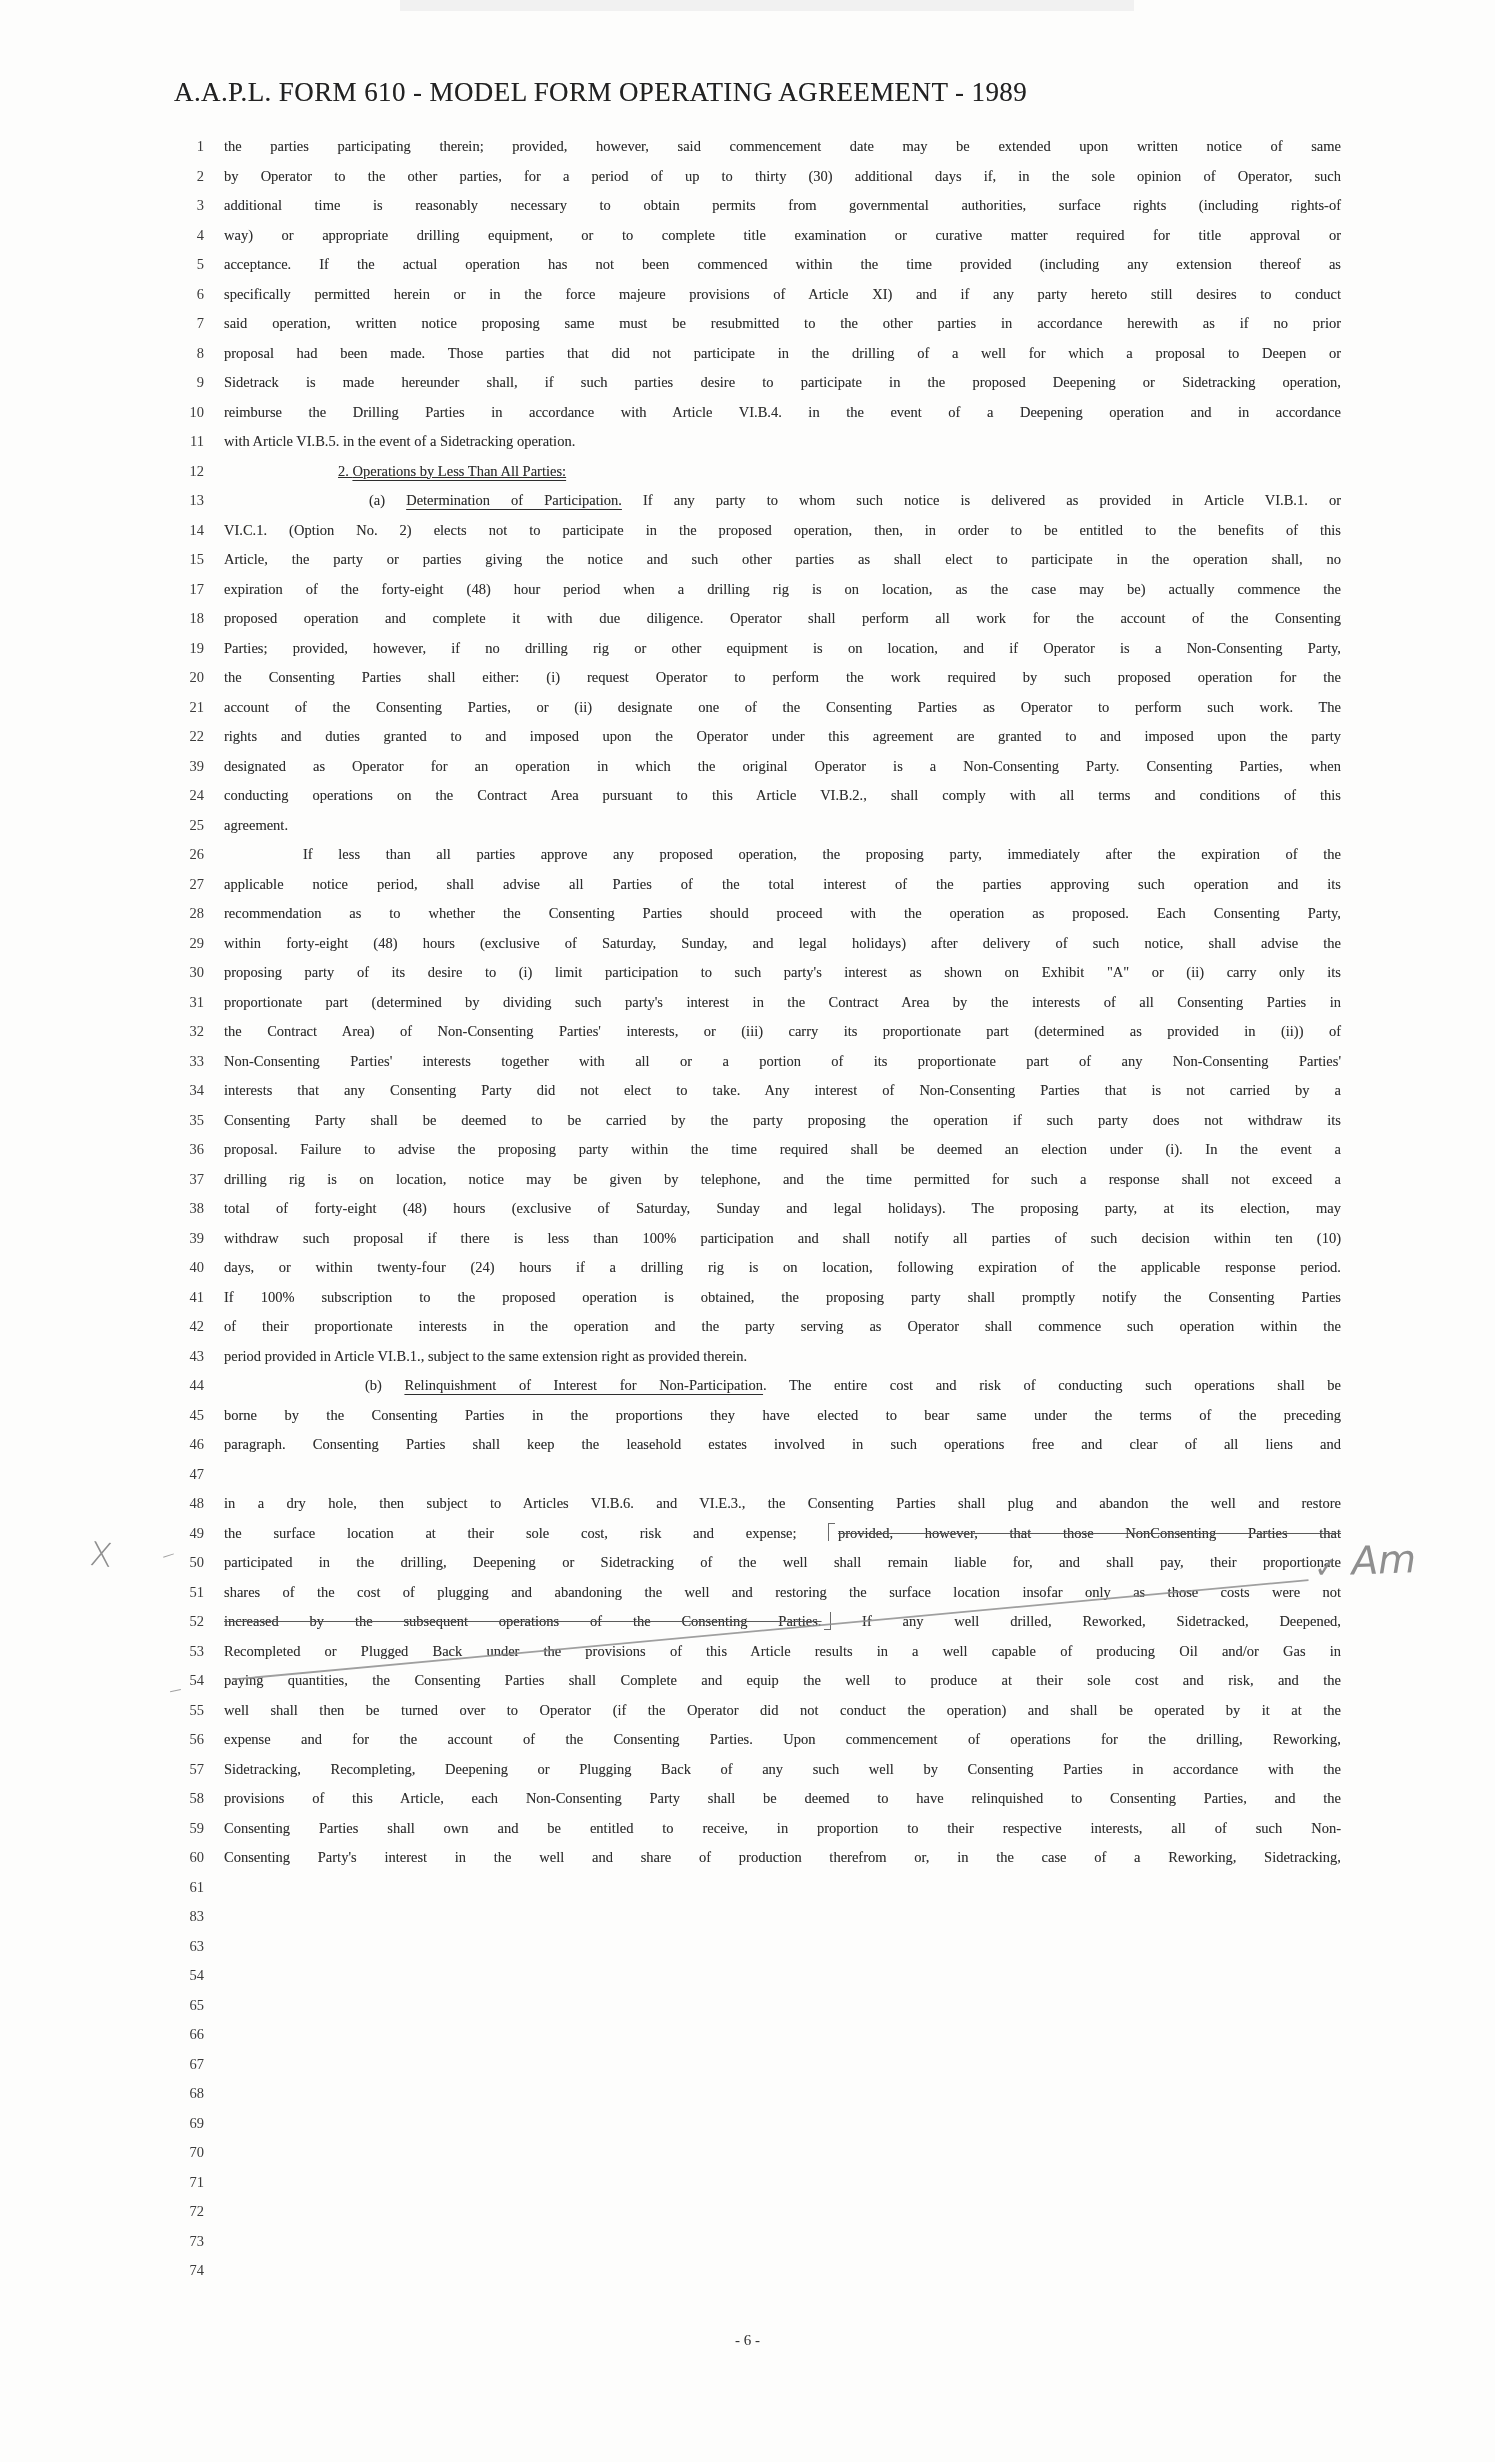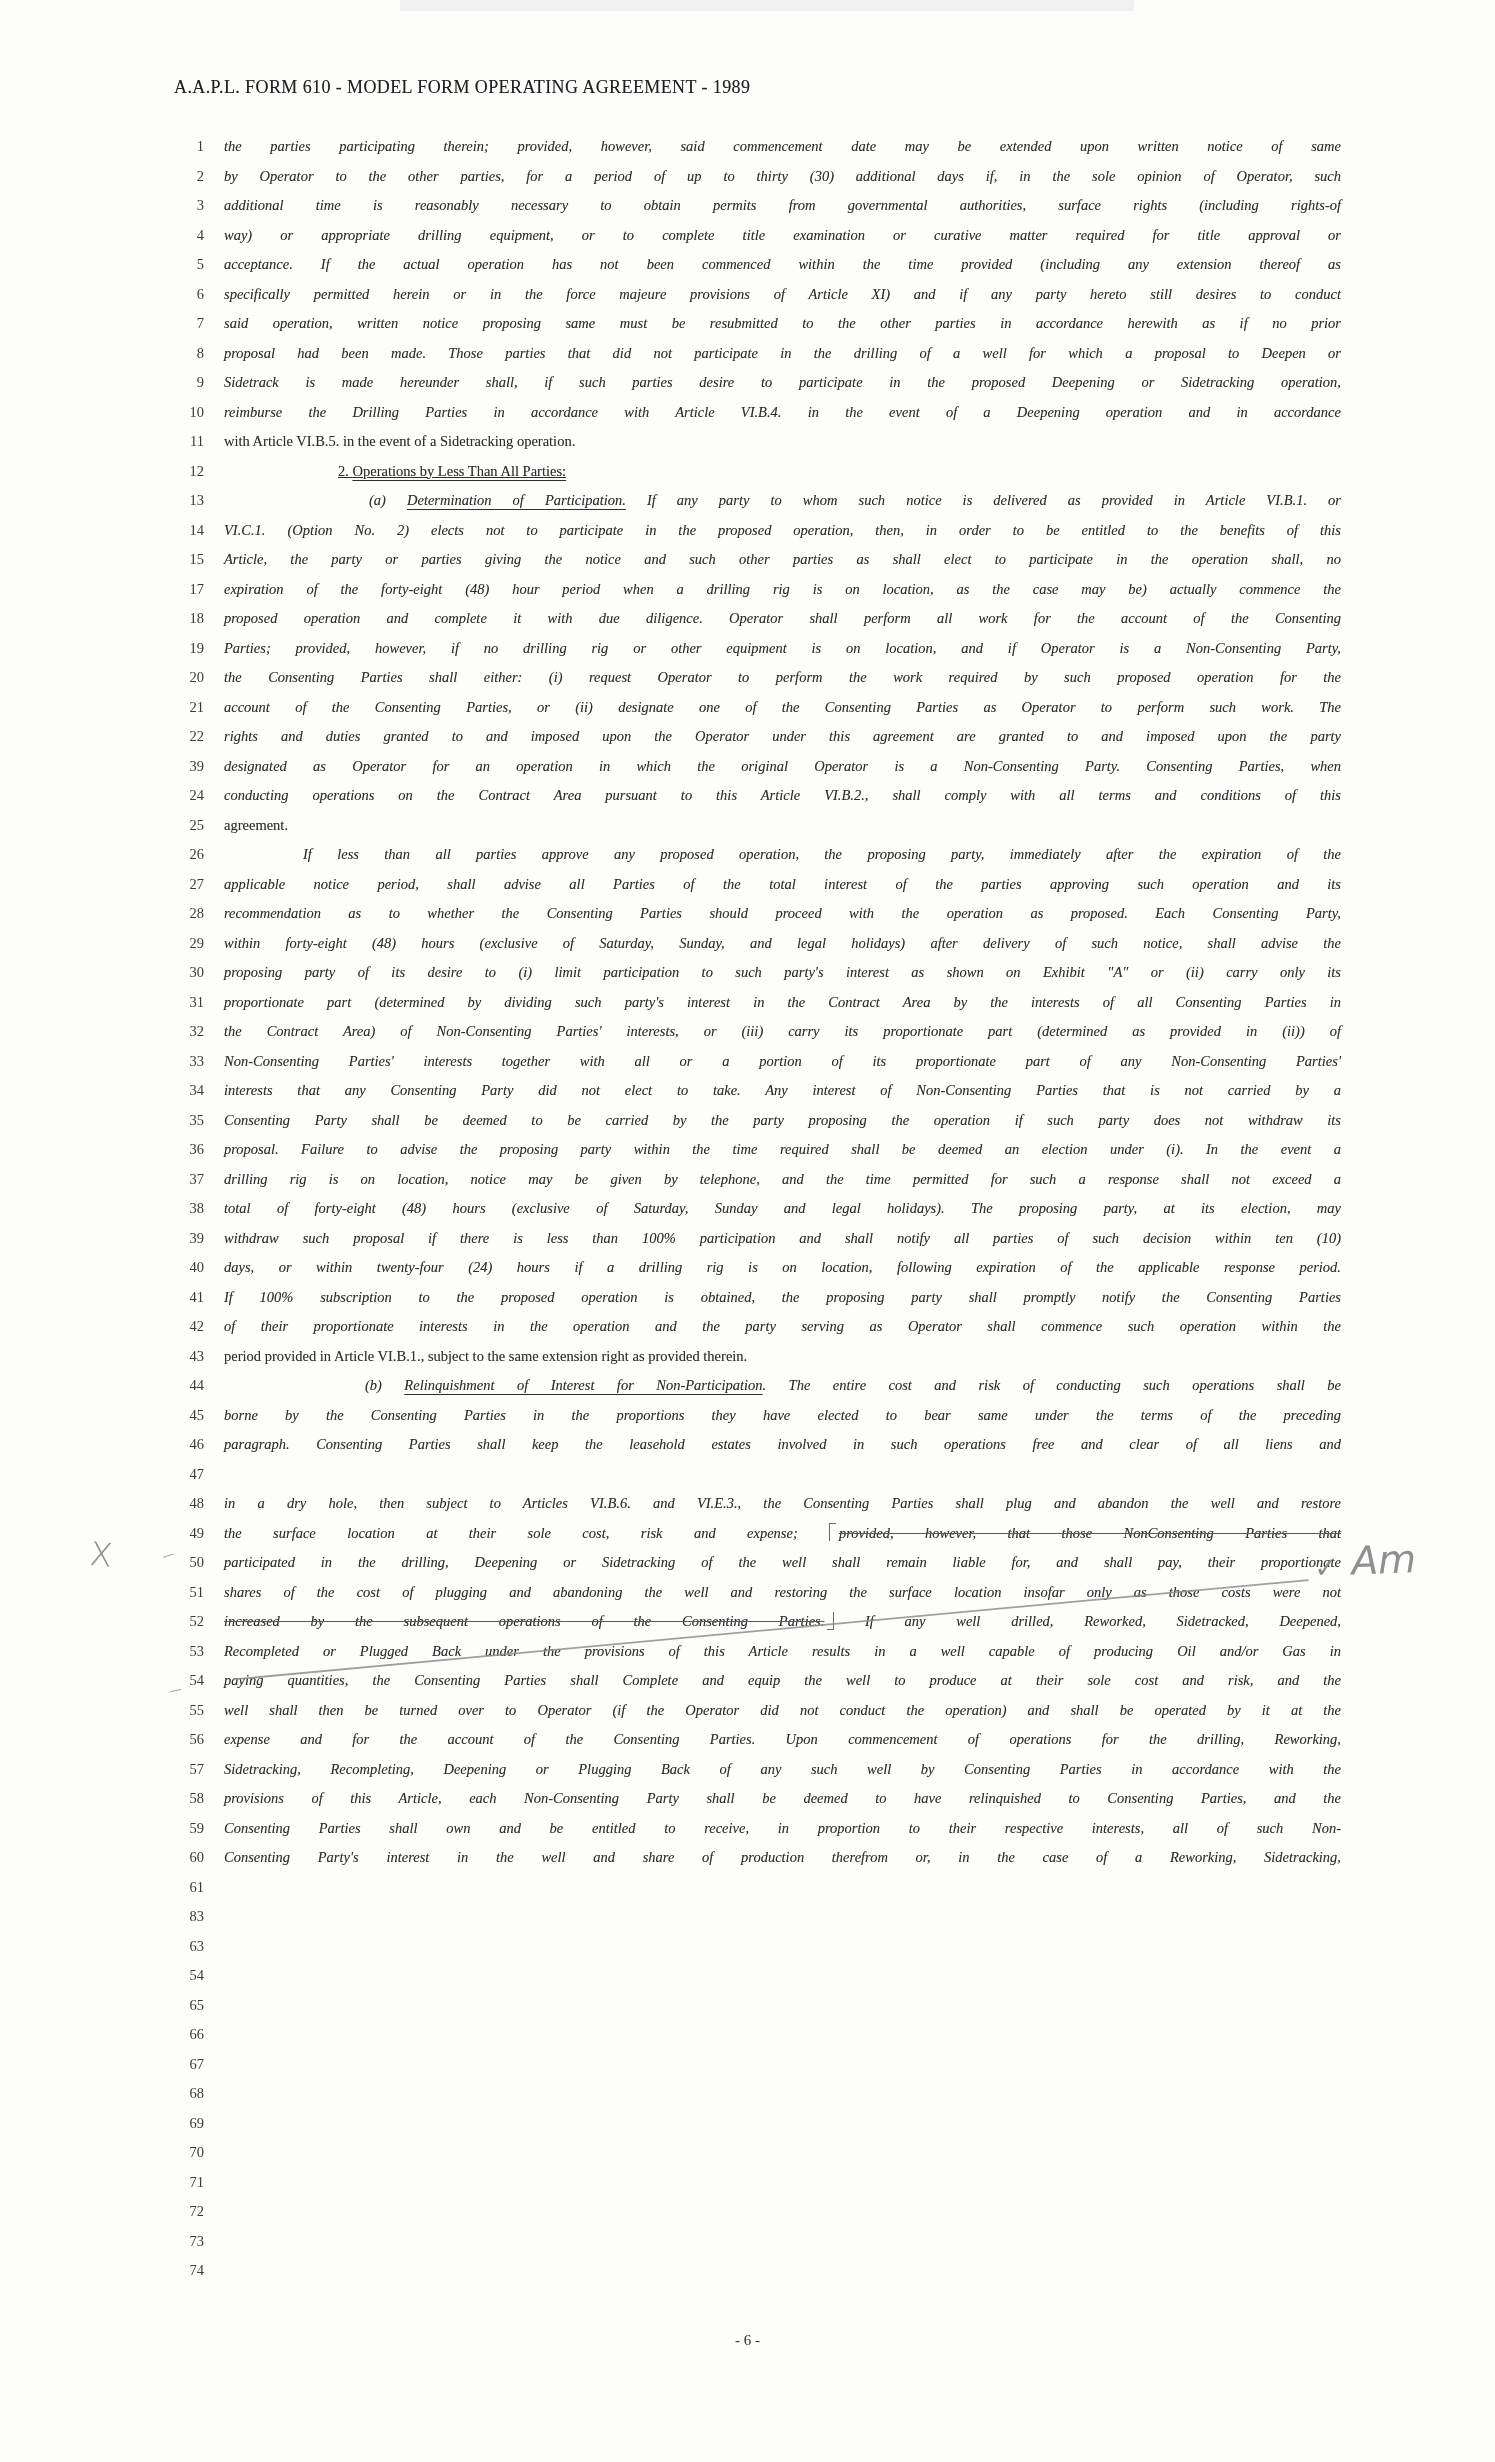--- a/index.html
+++ b/index.html
@@ -1,26 +1,26 @@
 <!DOCTYPE html>
 <html style="font-size:14px"><head>
 <meta charset="utf-8">
 <style>
   html,body{margin:0;padding:0;background:#e8e8e8;}
   .page{position:relative;width:1495px;height:2462px;background:#fdfdfc;overflow:hidden;
         font-family:"Liberation Serif",serif;color:#2e2e2e;}
   .scanbar{position:absolute;left:400px;top:0;width:734px;height:11.4px;background:#f1f1f1;}
-  .title{position:absolute;left:174px;top:77px;font-size:18px;letter-spacing:0.4px;color:#222;
+  .title{position:absolute;left:174px;top:77px;font-size:27px;letter-spacing:0.4px;color:#222;
          white-space:nowrap;text-shadow:0 0 0.4px rgba(0,0,0,.35);}
   .body{position:absolute;left:0;top:132px;width:1495px;}
   .line{display:flex;align-items:baseline;height:29.5px;line-height:29.5px;}
   .num{width:204px;text-align:right;font-size:14.5px;color:#3a3a3a;flex:none;}
   .txt{margin-left:20px;width:1117px;font-size:14.5px;white-space:normal;
        text-shadow:0 0 0.4px rgba(0,0,0,.3);}
-  .txt.j{text-align:justify;text-align-last:justify;font-style:italic;}
+  .txt.j{text-align:justify;text-align-last:justify;}
   .u{text-decoration:underline;text-underline-offset:3.5px;text-decoration-thickness:1.3px;}
   .s{text-decoration:line-through;text-decoration-color:#5a5a5a;text-decoration-thickness:1.3px;}
   .brk-l{display:inline-block;width:6.2px;height:16.7px;border-left:1.8px solid #6a6a6a;
          border-top:1.8px solid #6a6a6a;vertical-align:-3.5px;margin-right:2.6px;}
   .brk-r{display:inline-block;width:6.2px;height:16.7px;border-right:1.8px solid #6a6a6a;
          border-bottom:1.8px solid #6a6a6a;vertical-align:-3.5px;margin-left:2.6px;}
   .overlay{position:absolute;left:0;top:0;pointer-events:none;}
   .hand{position:absolute;color:#8f8f8f;font-family:"DejaVu Sans",sans-serif;}
   .xmark{left:90px;top:1535px;font-size:33px;transform:rotate(6deg);font-weight:300;}
   .checkam{left:1314px;top:1541px;display:flex;gap:14px;align-items:flex-start;transform:rotate(-2deg);}

